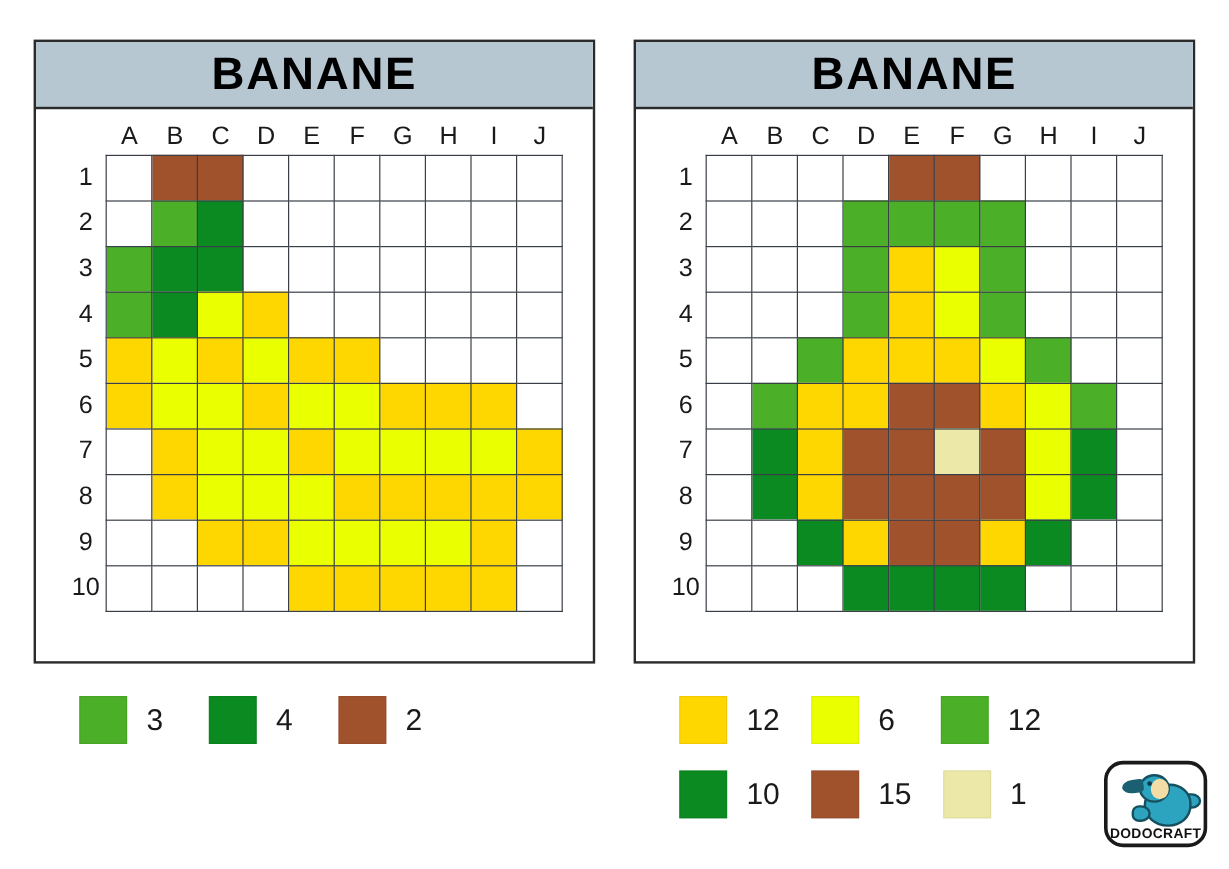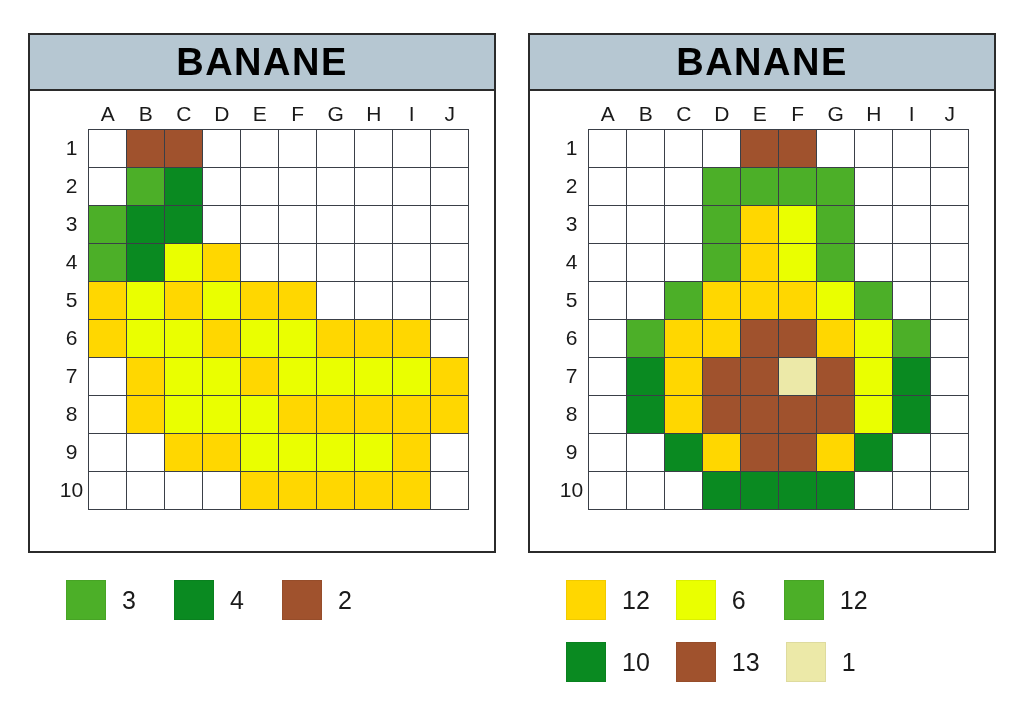--- a/index.html
+++ b/index.html
@@ -523,22 +523,34 @@
       <div class="legend-item">
         <div class="swatch" style="background: rgb(76, 175, 40);"></div>
         <div class="legend-count">12</div>
       </div>
       <div class="legend-item">
         <div class="swatch" style="background: rgb(10, 138, 33);"></div>
         <div class="legend-count">10</div>
       </div>
       <div class="legend-item">
         <div class="swatch" style="background: rgb(160, 82, 45);"></div>
-        <div class="legend-count">13</div>
+        <div class="legend-count">15</div>
       </div>
       <div class="legend-item">
         <div class="swatch" style="background: rgb(236, 233, 168);"></div>
         <div class="legend-count">1</div>
       </div>
     </div>
 
+  <div class="logo">
+    <div class="logo-box">
+      <div class="dodo-tail"></div>
+      <div class="dodo-body"></div>
+      <div class="dodo-arm"></div>
+      <div class="dodo-head"></div>
+      <div class="dodo-face"></div>
+      <div class="dodo-beak"></div>
+      <div class="dodo-eye"></div>
+      <div class="logo-text">DODOCRAFT</div>
+    </div>
+  </div>
 
 </div>
 
 </body></html>

